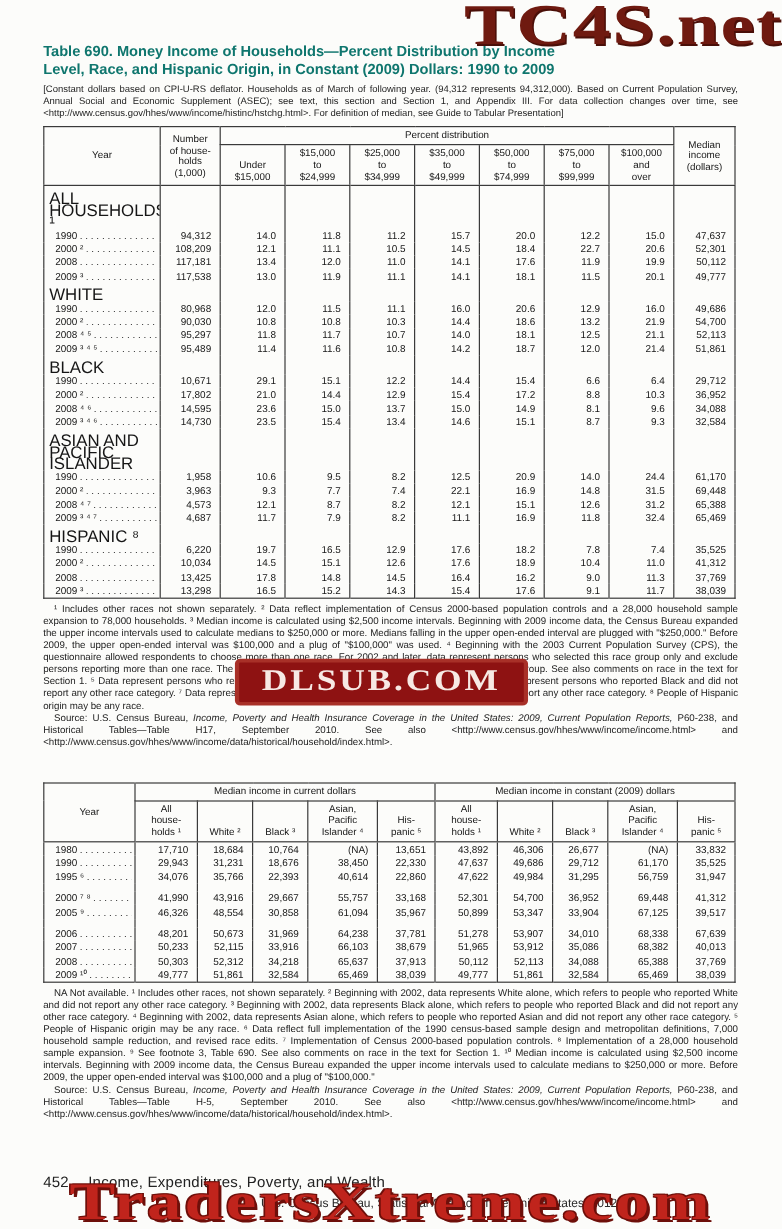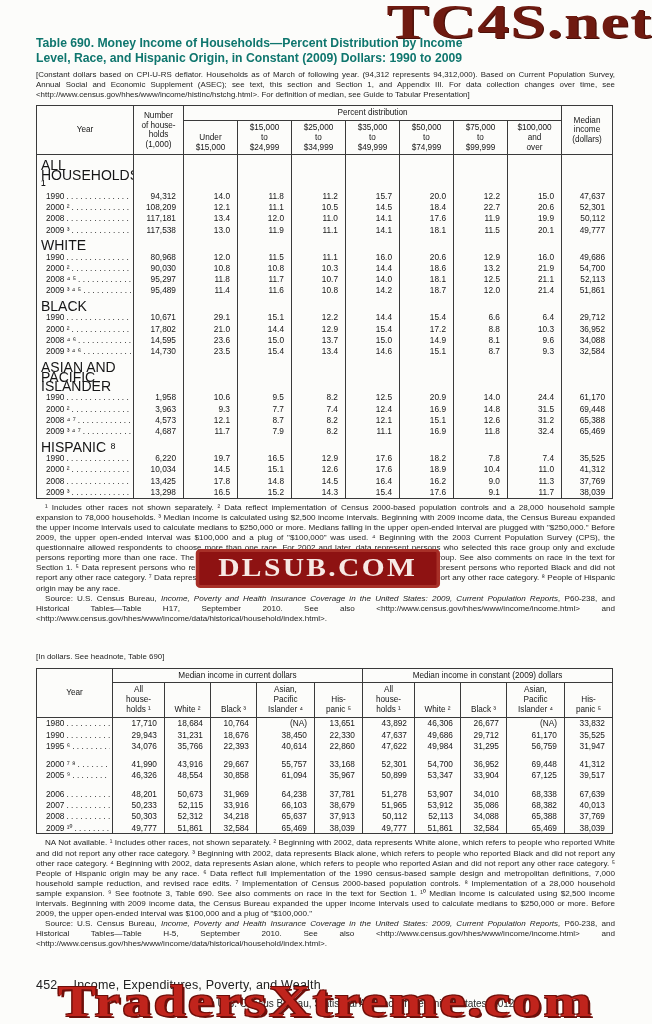--- a/index.html
+++ b/index.html
@@ -417,21 +417,21 @@
             <td class="stub year" data-name="year-cell">
               <div class="yrwrap">
                 <span data-name="year-label">2000 ²</span>
                 <span class="dots" data-name="dot-leader">. . . . . . . . . . . . . . . . . . . . . . . . . . . . . . . . . . . . . . . . . . . . . . . . . . . . . . . . . . . . </span>
               </div>
             </td>
             <td class="val" data-name="value-cell">3,963</td>
             <td class="val" data-name="value-cell">9.3</td>
             <td class="val" data-name="value-cell">7.7</td>
             <td class="val" data-name="value-cell">7.4</td>
-            <td class="val" data-name="value-cell">12.4</td>
+            <td class="val" data-name="value-cell">22.1</td>
             <td class="val" data-name="value-cell">16.9</td>
             <td class="val" data-name="value-cell">14.8</td>
             <td class="val" data-name="value-cell">31.5</td>
             <td class="val" data-name="value-cell">69,448</td>
           </tr>
           <tr data-name="data-row">
             <td class="stub year" data-name="year-cell">
               <div class="yrwrap">
                 <span data-name="year-label">2008 ⁴ ⁷</span>
                 <span class="dots" data-name="dot-leader">. . . . . . . . . . . . . . . . . . . . . . . . . . . . . . . . . . . . . . . . . . . . . . . . . . . . . . . . . . . . </span>
@@ -545,21 +545,20 @@
             <td class="val" data-name="value-cell">38,039</td>
           </tr>
         </tbody>
     </table>
 
     <p class="fineprint" data-name="table-690-footnotes">¹ Includes other races not shown separately. ² Data reflect implementation of Census 2000-based population controls and a 28,000 household sample expansion to 78,000 households. ³ Median income is calculated using $2,500 income intervals. Beginning with 2009 income data, the Census Bureau expanded the upper income intervals used to calculate medians to $250,000 or more. Medians falling in the upper open-ended interval are plugged with "$250,000." Before 2009, the upper open-ended interval was $100,000 and a plug of "$100,000" was used. ⁴ Beginning with the 2003 Current Population Survey (CPS), the questionnaire allowed respondents to choose more than one race. For 2002 and later, data represent persons who selected this race group only and exclude persons reporting more than one race. The CPS in prior years allowed respondents to report only one race group. See also comments on race in the text for Section 1. ⁵ Data represent persons who reported White and did not report any other race category. ⁶ Data represent persons who reported Black and did not report any other race category. ⁷ Data represent persons who reported Asian and Pacific Islander and did not report any other race category. ⁸ People of Hispanic origin may be any race.</p>
     <p class="fineprint src" data-name="table-690-source"><span data-name="source-prefix">Source: U.S. Census Bureau, </span><span class="src-italic" data-name="source-publication-title">Income, Poverty and Health Insurance Coverage in the United States: 2009, Current Population Reports,</span><span data-name="source-rest"> P60-238, and Historical Tables—Table H17, September 2010. See also &lt;http://www.census.gov/hhes/www/income/income.html&gt; and &lt;http://www.census.gov/hhes/www/income/data/historical/household/index.html&gt;.</span></p>
   </section>
 
   <section class="section2" data-name="table-691-section">
-    <p class="headnote" data-name="table-691-headnote">[In dollars. See headnote, Table 690]</p>
 
     <table class="stat" data-name="table-691">
       <colgroup>
         <col style="width:76px">
         <col style="width:52px">
           <col style="width:46px">
           <col style="width:46px">
           <col style="width:58px">
           <col style="width:48px">
         <col style="width:52px">

